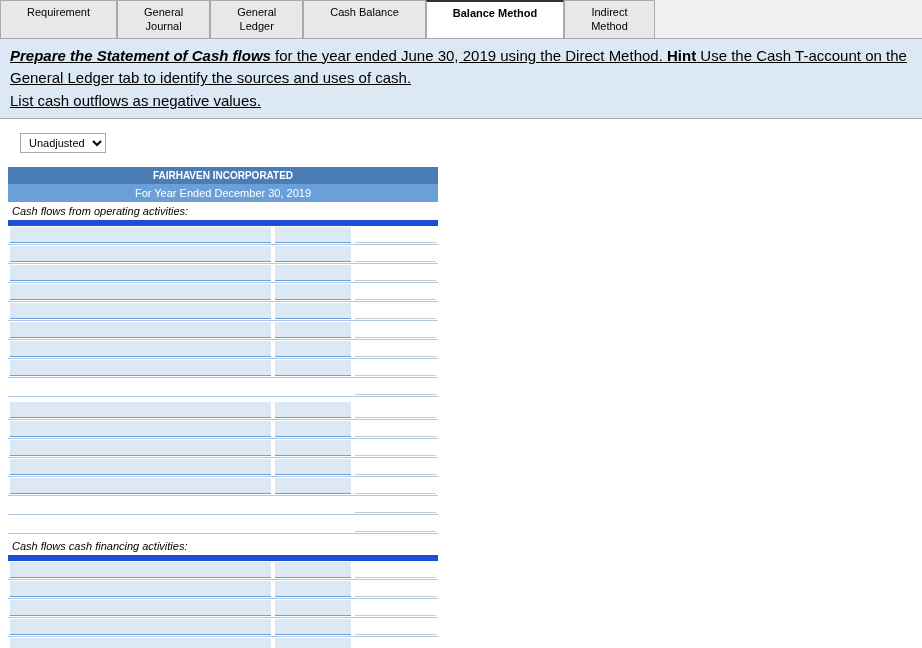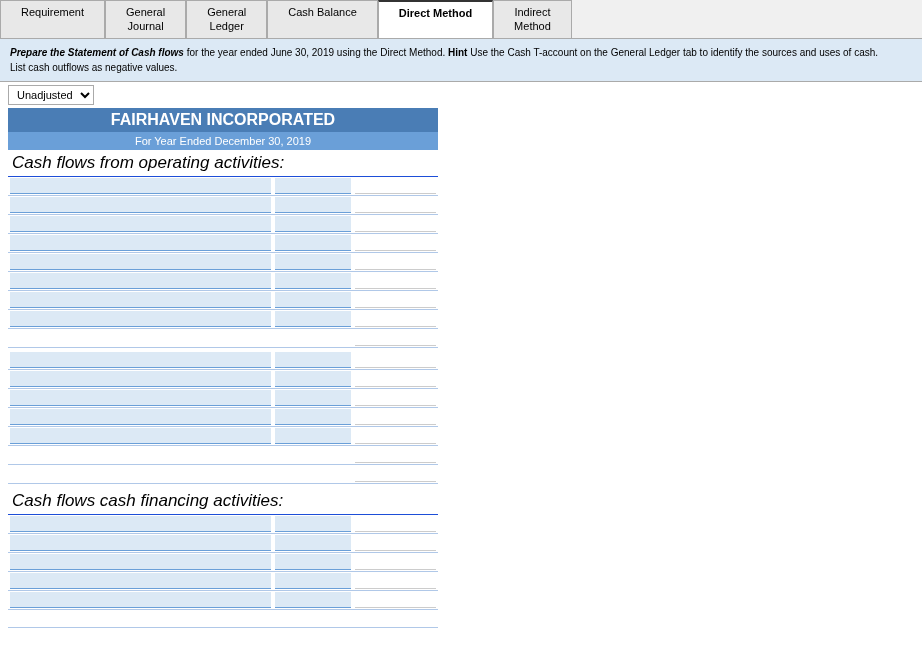--- a/index.html
+++ b/index.html
@@ -5,53 +5,55 @@
     * { box-sizing: border-box; margin: 0; padding: 0; }
     body { font-family: Arial, sans-serif; font-size: 11px; background: #fff; }
 
     
     .tab-bar {
       display: flex;
       border-bottom: 1px solid #aaa;
       background: #f0f0f0;
     }
     .tab {
-      padding: 4px 20px;
+      padding: 4px 26px;
       border: 1px solid #aaa;
       border-bottom: none;
       cursor: pointer;
       background: #e8e8e8;
       font-size: 11px;
       text-align: center;
       min-width: 60px;
       line-height: 1.3;
     }
     .tab.active {
       background: #fff;
       font-weight: bold;
       border-top: 2px solid #333;
     }
 
     
     .hint-box {
       background: #dce9f5;
       padding: 6px 10px;
-      font-size: 10px;
+      font-size: 15px;
       color: #000;
       border-bottom: 1px solid #aaa;
       line-height: 1.5;
+      text-decoration: underline;
     }
     .hint-box .bold-italic { font-weight: bold; font-style: italic; }
 
     
     .dropdown-row {
-      padding: 3px 8px;
+      padding: 14px 8px;
       display: flex;
       align-items: center;
       gap: 4px;
+      margin-left: 12px;
     }
     .dropdown-select {
       font-size: 11px;
       padding: 2px 4px;
       border: 1px solid #aaa;
       background: #fff;
     }
 
     
     .content-area {
@@ -66,34 +68,34 @@
       font-size: 11px;
     }
 
     
     .header-row td {
       background: #4a7db5;
       color: #fff;
       text-align: center;
       padding: 3px 4px;
       font-weight: bold;
-      font-size: 16px;
+      font-size: 10px;
     }
     .header-row.sub td {
       background: #6a9fd8;
       font-weight: normal;
       font-size: 11px;
     }
 
     
     .section-label td {
       padding: 3px 4px;
       font-style: italic;
-      font-size: 17px;
-      border-bottom: 1px solid #1d4ed8;
+      font-size: 11px;
+      border-bottom: 6px solid #1d4ed8;
     }
 
     
     .input-row td {
       border-bottom: 1px solid #b0c8e8;
       padding: 1px 2px;
       height: 18px;
     }
 
     .input-row td.label-cell {
@@ -128,21 +130,21 @@
     }
   </style>
 </head>
 <body>
 
 <div class="tab-bar">
   <div class="tab">Requirement</div>
   <div class="tab">General<br>Journal</div>
   <div class="tab">General<br>Ledger</div>
   <div class="tab">Cash Balance</div>
-  <div class="tab active">Direct Method</div>
+  <div class="tab active">Balance Method</div>
   <div class="tab">Indirect<br>Method</div>
 </div>
 
 <div class="hint-box">
   <span class="bold-italic">Prepare the Statement of Cash flows</span><span> for the year ended June 30, 2019 using the Direct Method.</span><span style="font-weight:bold;">  Hint</span><span> Use the Cash T-account on the General Ledger tab to identify the sources and uses of cash.</span><br>
   <span> List cash outflows as negative values.</span>
 </div>
 
 <div class="dropdown-row">
   <select class="dropdown-select">

